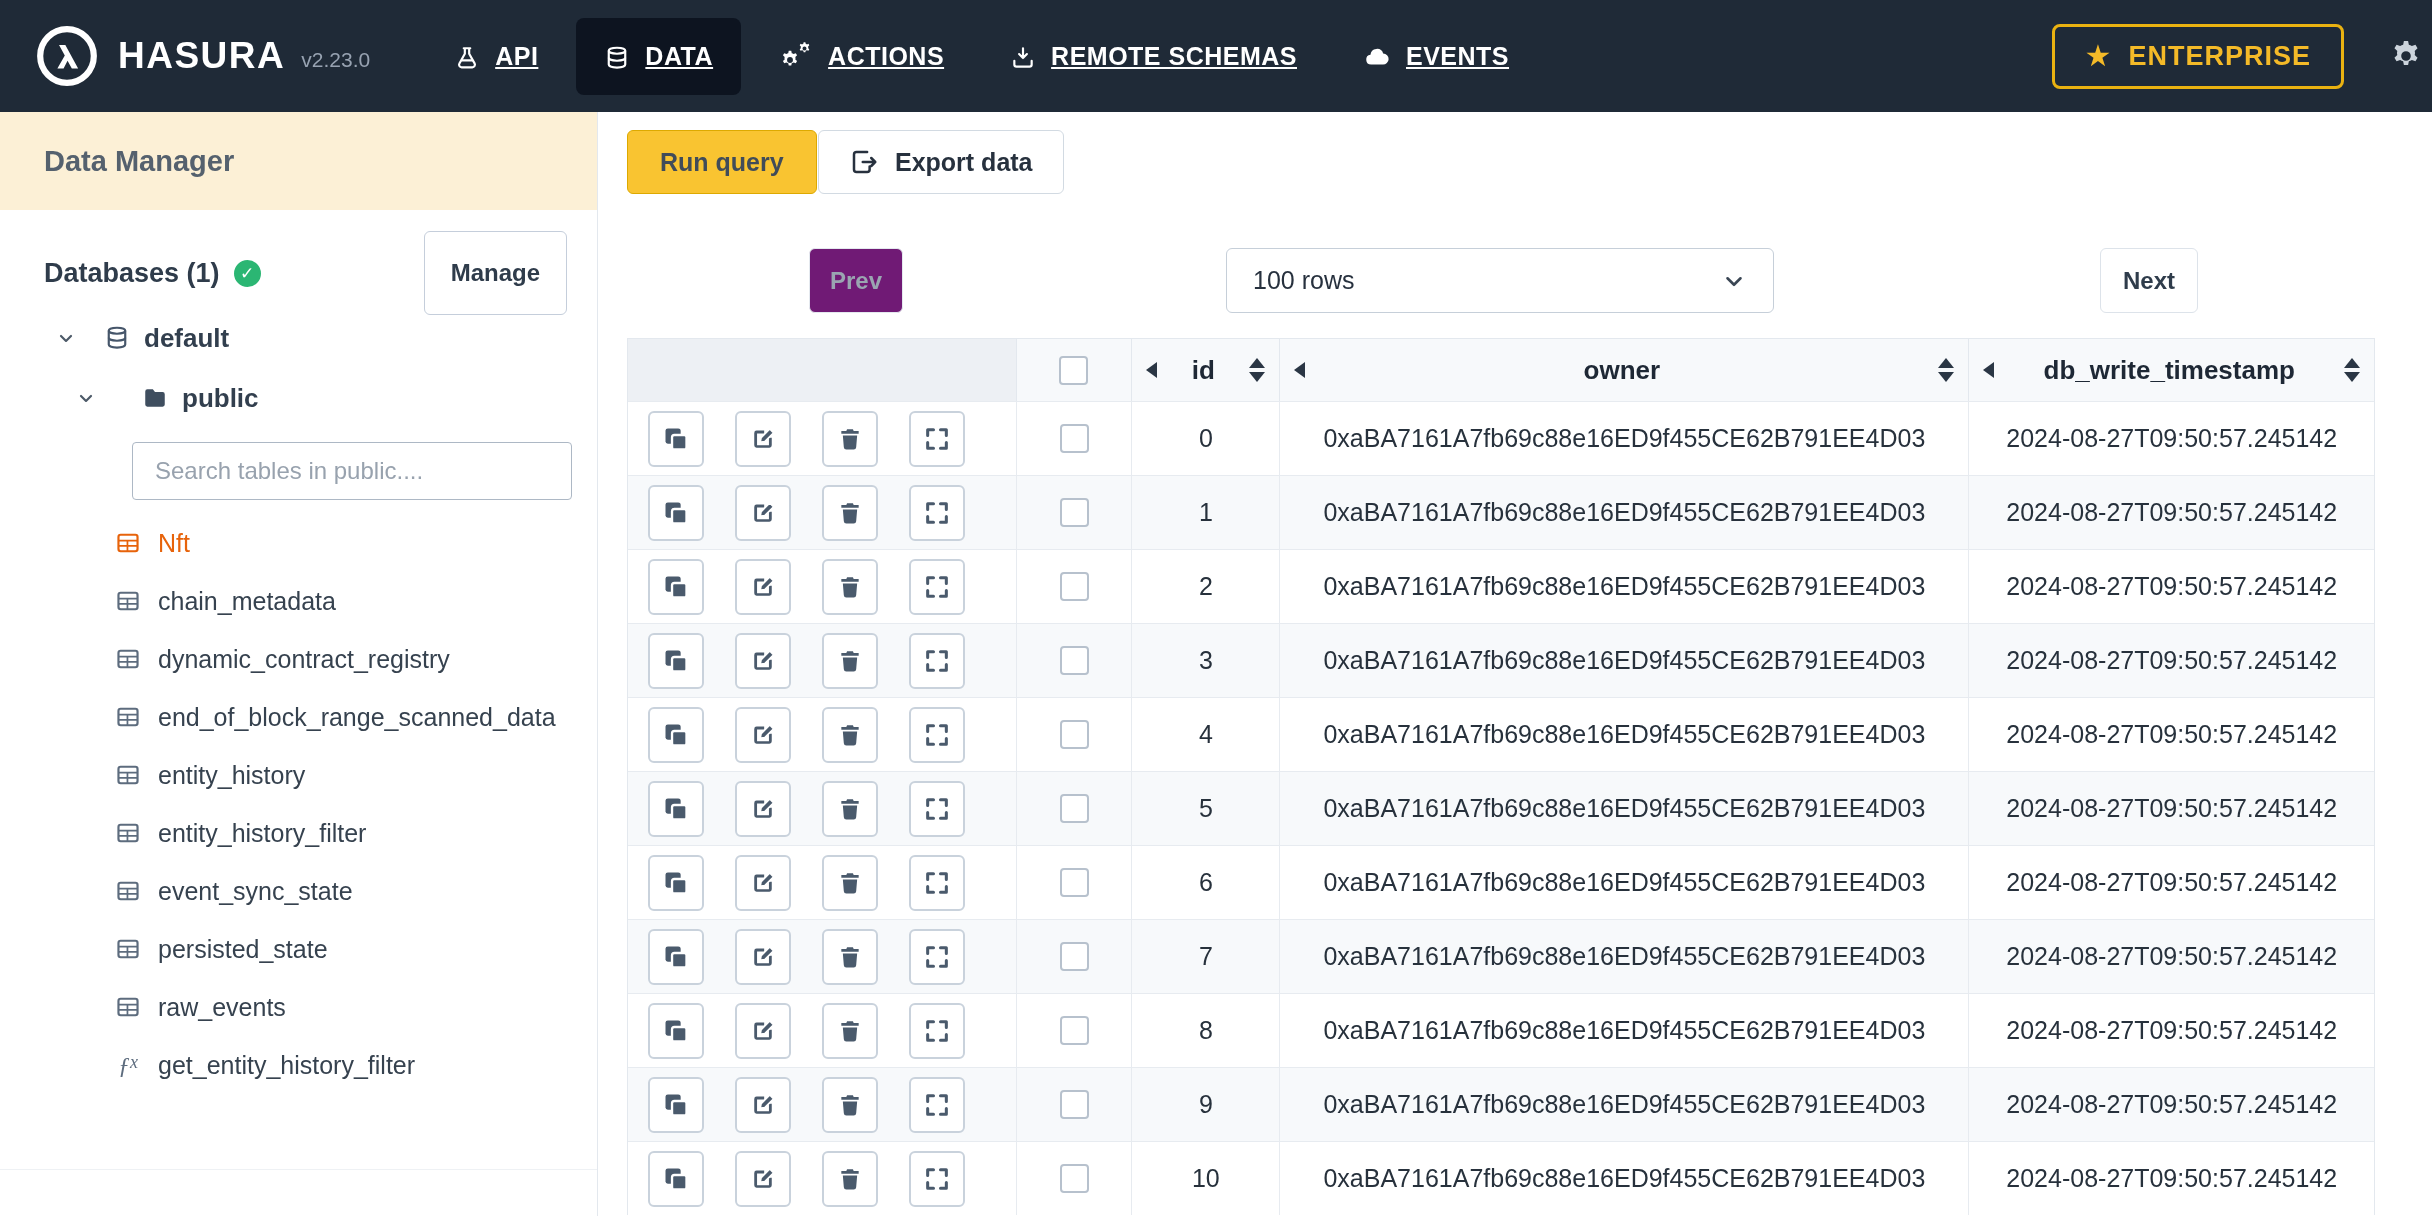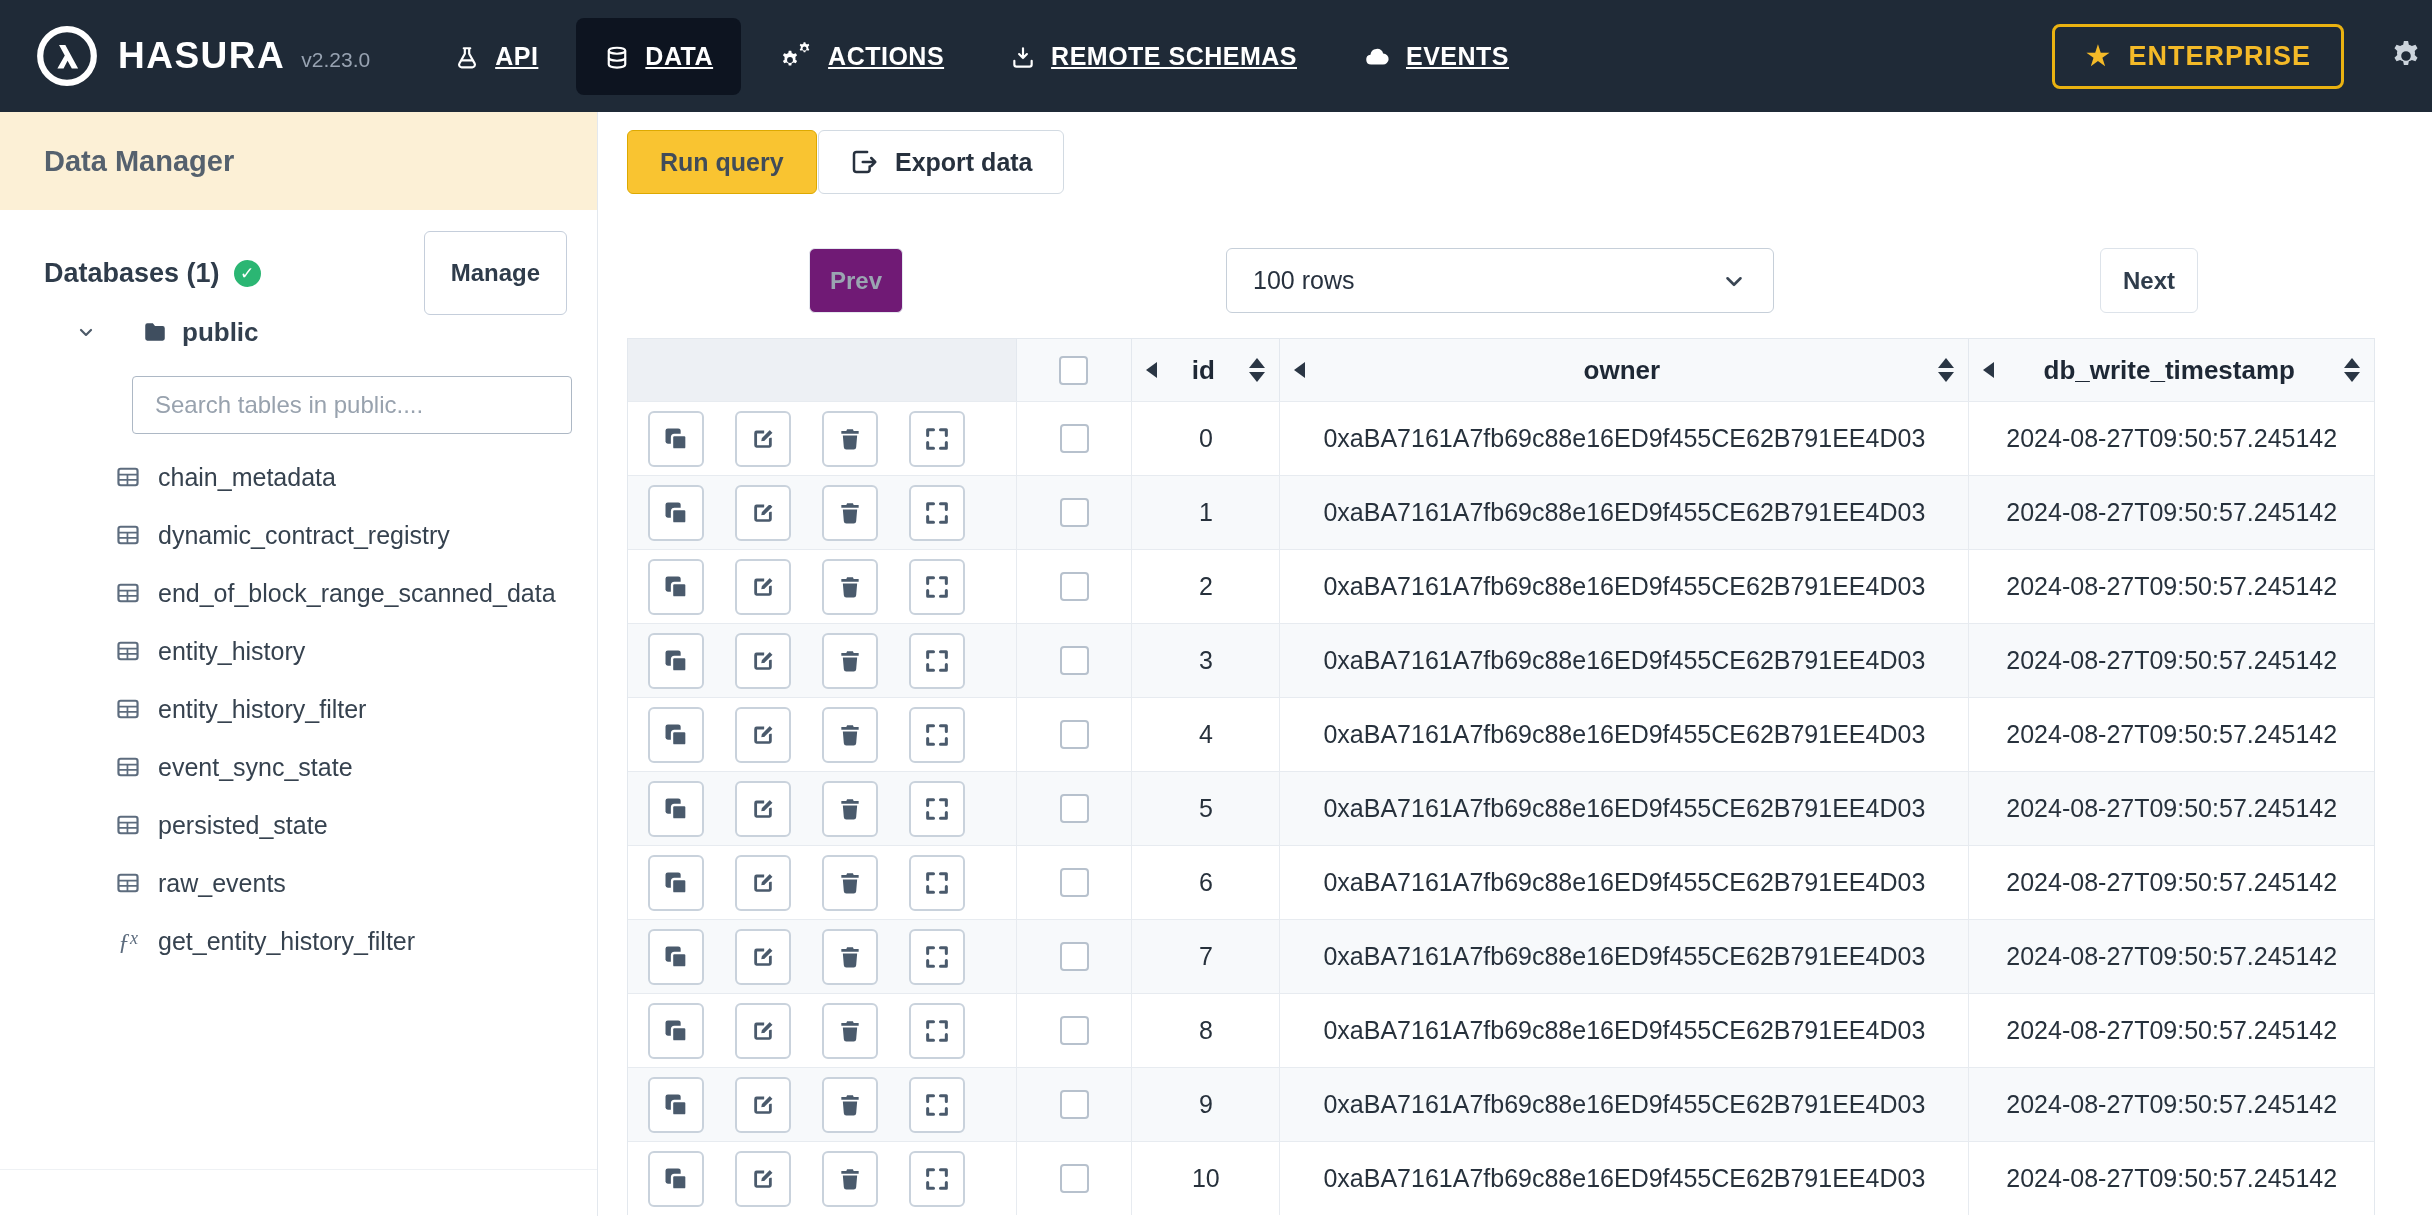--- a/index.html
+++ b/index.html
@@ -191,38 +191,63 @@
   </div>
 
   <div class="db-row">
     <div class="db-label">
       <span>Databases (1)</span>
       <span class="check-badge">✓</span>
     </div>
     <button class="manage-btn">Manage</button>
   </div>
 
+  <div class="tree-row db">
+    <span class="chev">
+      <svg viewBox="0 0 24 24" width="20" height="20" fill="none" stroke="#4d5a68" stroke-width="2.6" stroke-linecap="round" stroke-linejoin="round">
+          <path d="M6 9.5l6 6 6-6"></path>
+        </svg>
+    </span>
+    <span class="db-icon">
+      <svg viewBox="0 0 24 24" width="26" height="26" fill="none" stroke="#46566a" stroke-width="2">
+        <ellipse cx="12" cy="5.3" rx="7.6" ry="2.8"></ellipse>
+        <path d="M4.4 5.3v6.4c0 1.55 3.4 2.8 7.6 2.8s7.6-1.25 7.6-2.8V5.3"></path>
+        <path d="M4.4 11.7v6.4c0 1.55 3.4 2.8 7.6 2.8s7.6-1.25 7.6-2.8v-6.4"></path>
+      </svg>
+    </span>
+    <span>default</span>
+  </div>
 
   <div class="tree-row schema">
     <span class="chev">
       <svg viewBox="0 0 24 24" width="20" height="20" fill="none" stroke="#4d5a68" stroke-width="2.6" stroke-linecap="round" stroke-linejoin="round">
           <path d="M6 9.5l6 6 6-6"></path>
         </svg>
     </span>
     <span class="folder">
       <svg viewBox="0 0 24 24" width="26" height="26" fill="#3f4e5f">
         <path d="M3 6a2 2 0 0 1 2-2h5l2 2.5h7a2 2 0 0 1 2 2V18a2 2 0 0 1-2 2H5a2 2 0 0 1-2-2V6z"></path>
       </svg>
     </span>
     <span>public</span>
   </div>
 
   <input class="search-input" type="text" placeholder="Search tables in public...." style="">
 
   <div class="tbl-list">
+  <div class="tbl-item active">
+    <span class="ticon icon-table">
+      <svg viewBox="0 0 24 24" width="26" height="26">
+        <rect x="3.2" y="4.4" width="17.6" height="15.2" rx="2" fill="none" stroke="currentColor" stroke-width="2"></rect>
+        <path d="M3.2 9.8h17.6M11.5 9.8v9.8M3.2 14.6h17.6" stroke="currentColor" stroke-width="1.6" fill="none"></path>
+      </svg>
+    </span>
+
+    <span class="tbl-label">Nft</span>
+  </div>
 
   <div class="tbl-item">
     <span class="ticon icon-table">
       <svg viewBox="0 0 24 24" width="26" height="26">
         <rect x="3.2" y="4.4" width="17.6" height="15.2" rx="2" fill="none" stroke="currentColor" stroke-width="2"></rect>
         <path d="M3.2 9.8h17.6M11.5 9.8v9.8M3.2 14.6h17.6" stroke="currentColor" stroke-width="1.6" fill="none"></path>
       </svg>
     </span>
 
     <span class="tbl-label">chain_metadata</span>

